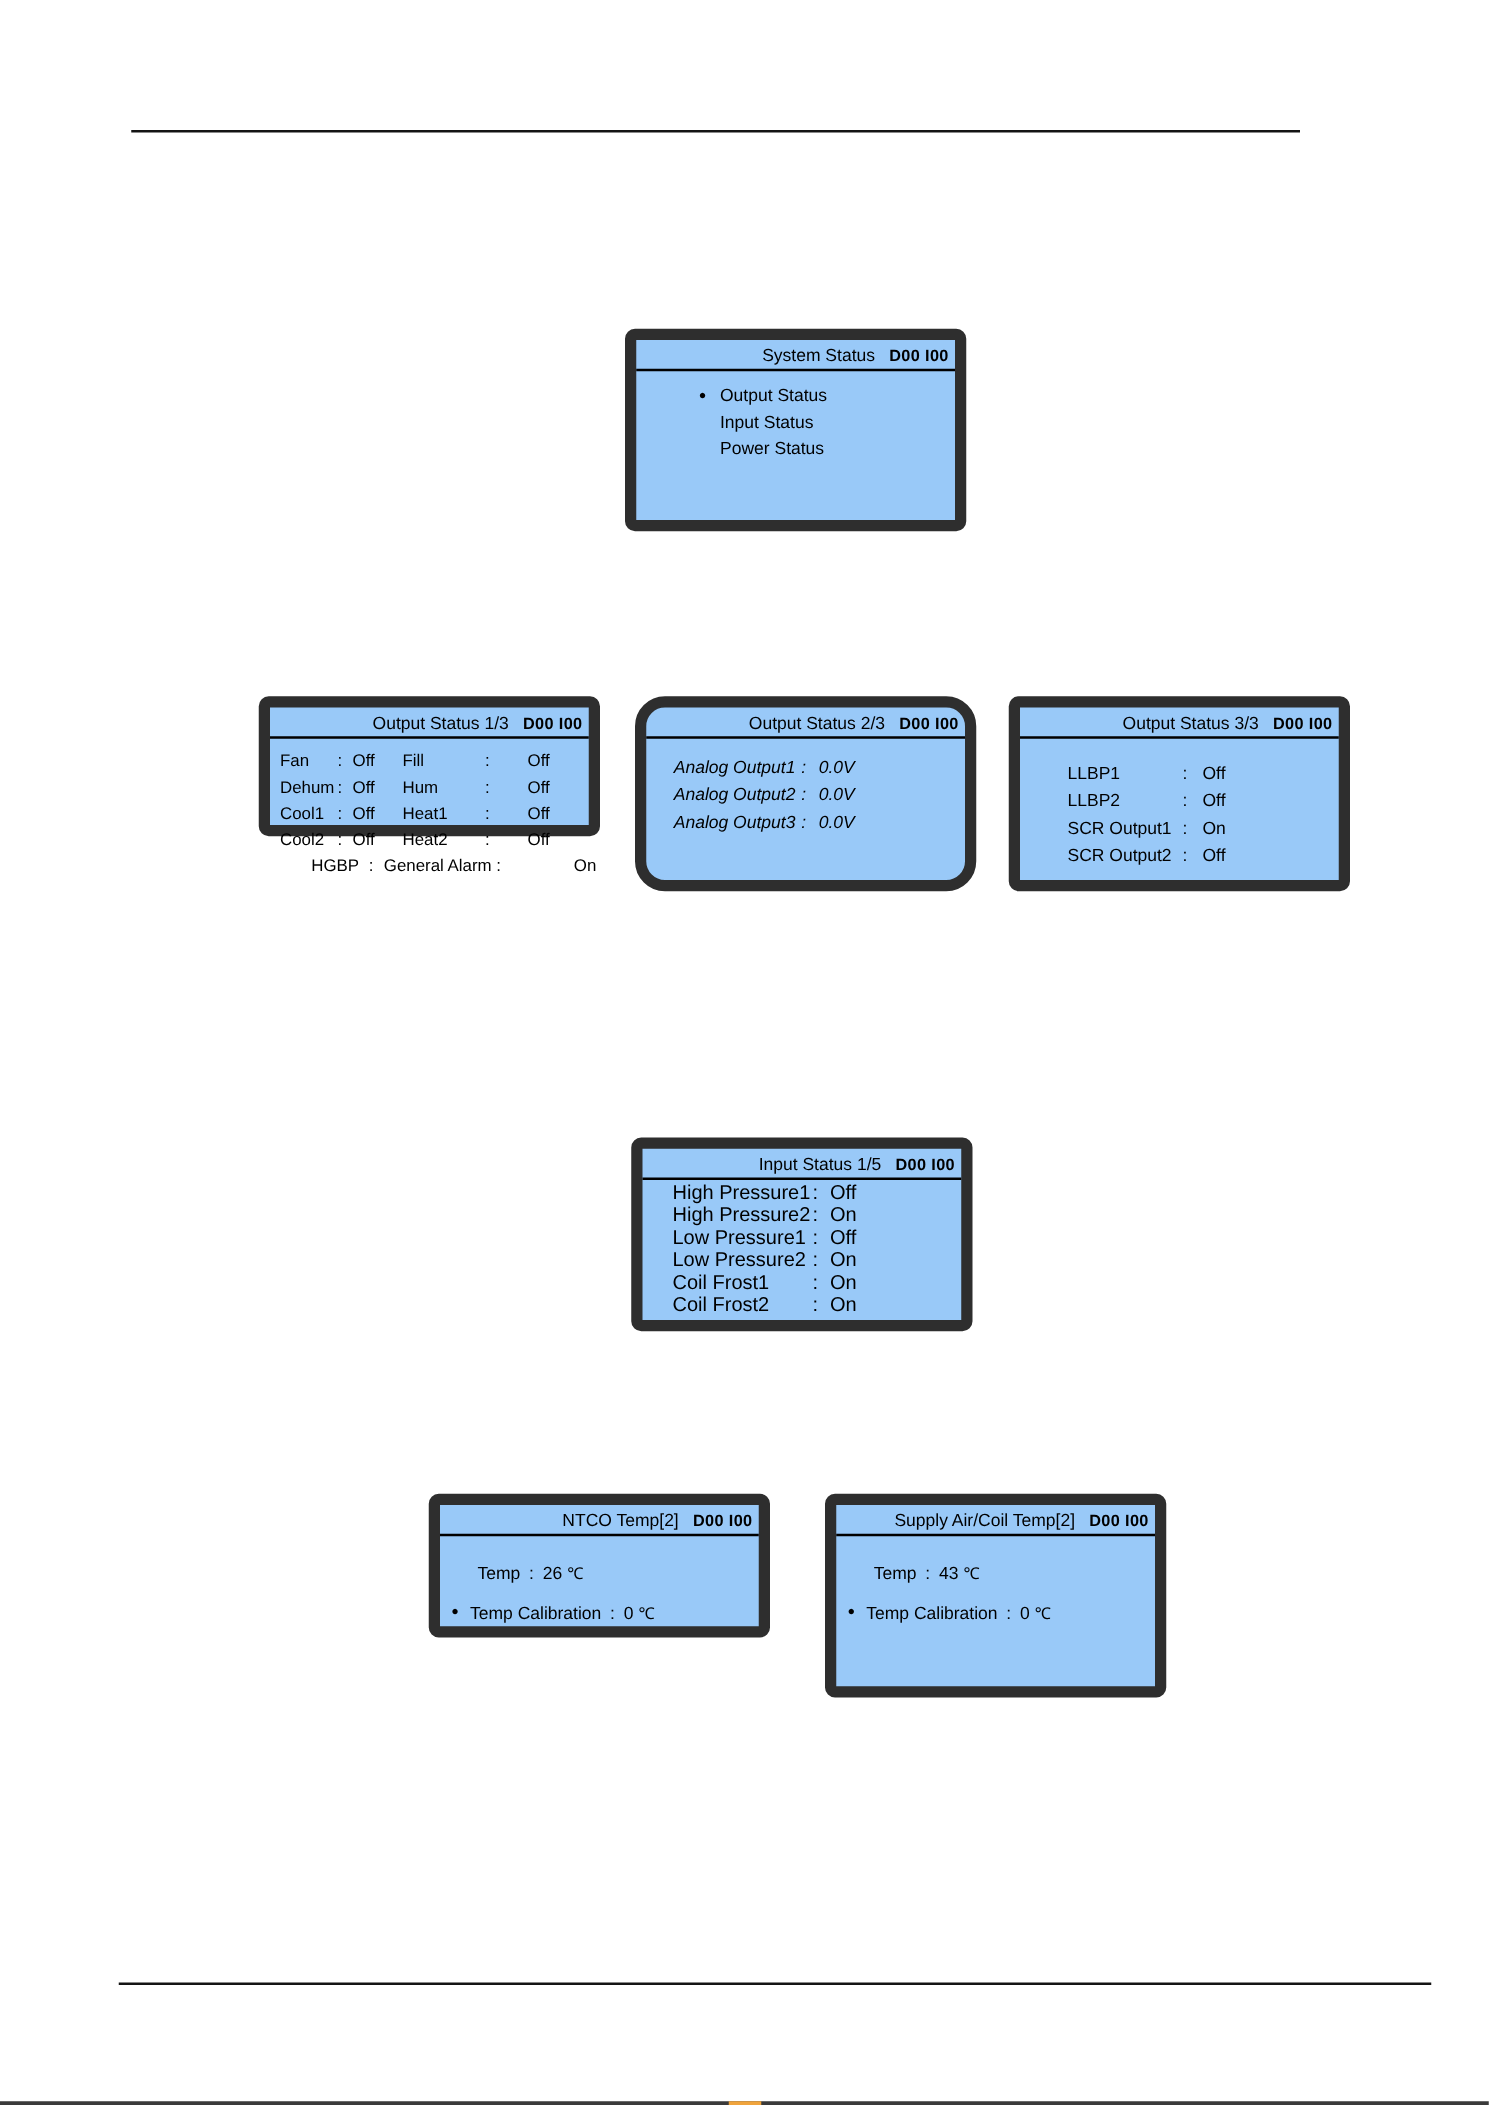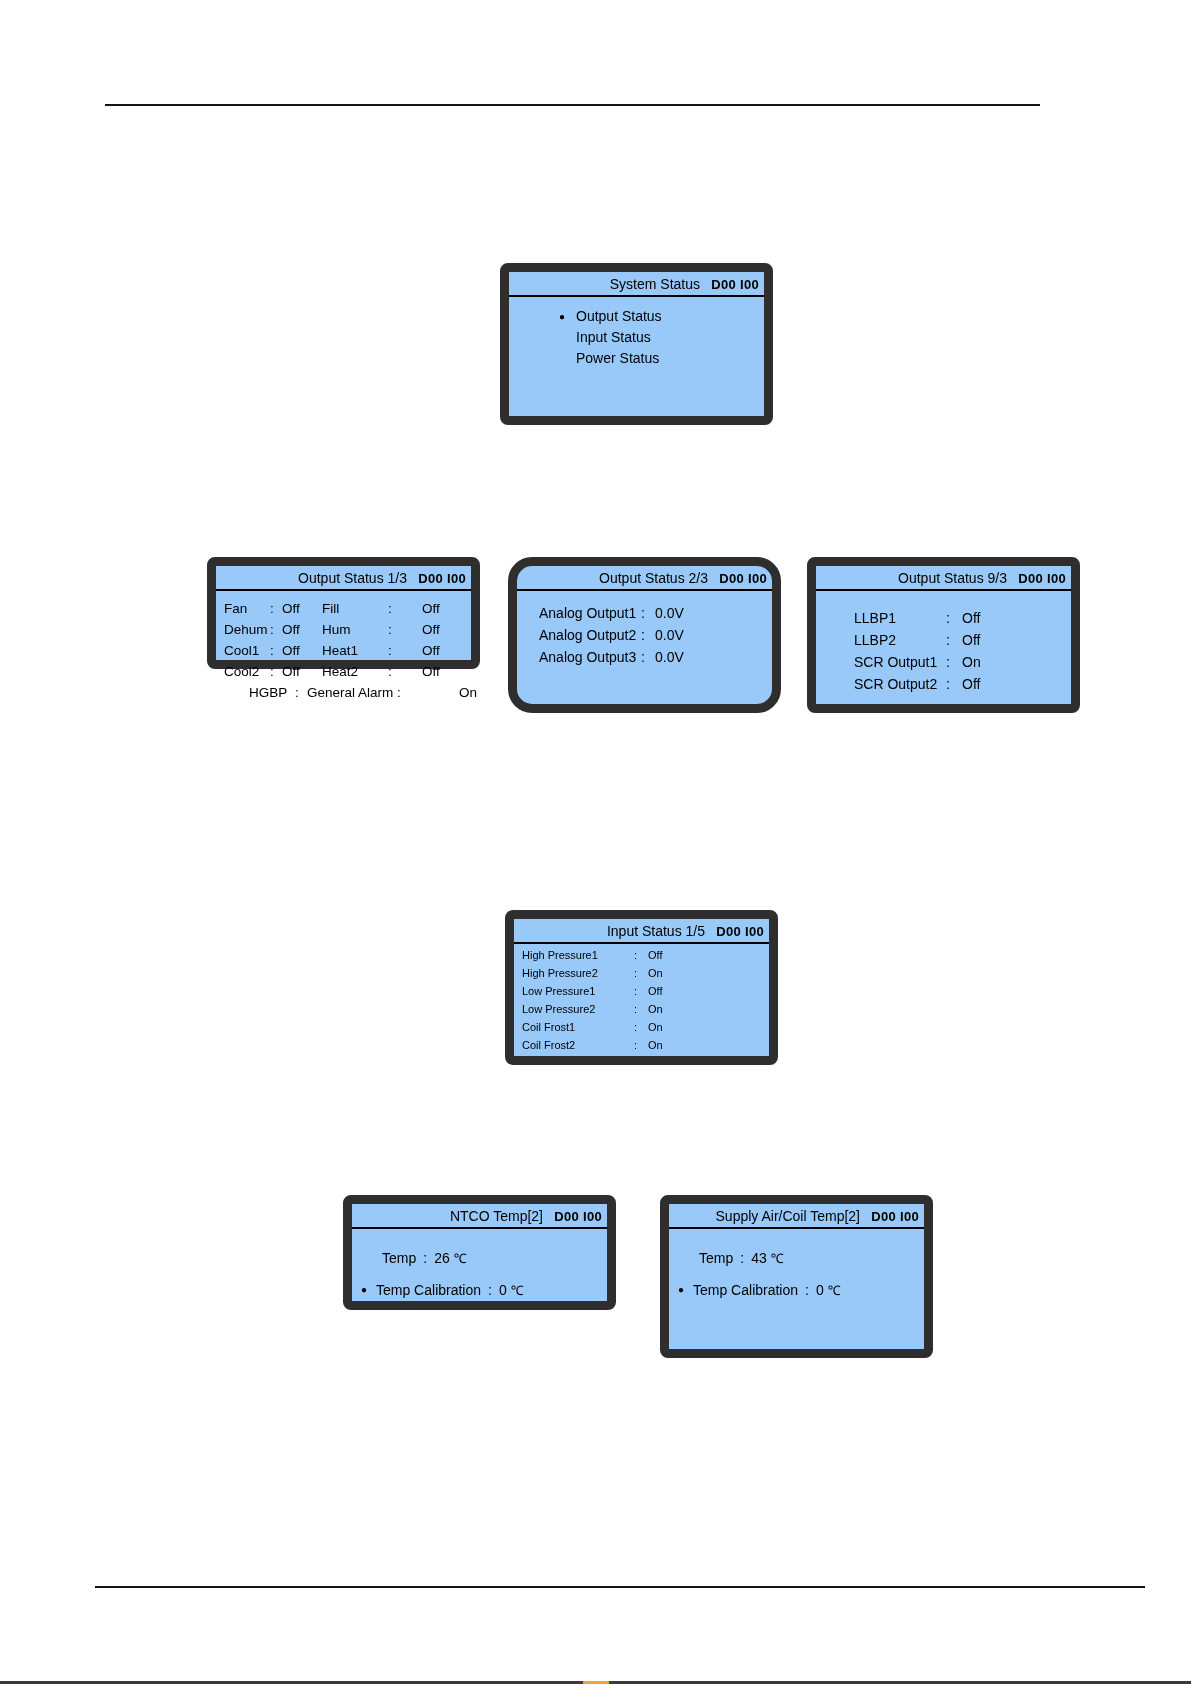--- a/index.html
+++ b/index.html
@@ -47,26 +47,26 @@
     padding-left:8px; line-height:21px; font-size:13.5px; white-space:nowrap;
   }
   .o1-row-alarm {
     display:grid; grid-template-columns:46px 12px 152px 1fr;
     padding-left:33px; line-height:21px; font-size:13.5px; white-space:nowrap;
   }
 
   
   .lv-row { display:grid; line-height:22px; font-size:14px; white-space:nowrap; }
   .o2 .lv-row { grid-template-columns:102px 14px 1fr; padding-left:22px; margin-top:0; }
-  .o2 .lv-rows { margin-top:11px; }
+  .o2 .lv-rows { margin-top:11px;font-style:italic; }
   .o3 .lv-row { grid-template-columns:92px 16px 1fr; }
   .o3 .lv-rows { margin-top:16px; }
   .o3 .lv-row { padding-left:38px; }
   .inp .lv-rows { margin-top:2px; }
-  .inp .lv-row { grid-template-columns:112px 14px 1fr; padding-left:8px; line-height:18px; font-size:11px; }
+  .inp .lv-row { grid-template-columns:112px 14px 1fr; padding-left:24px; line-height:18px; font-size:16px; }
 
   
   .trow1 { margin-top:14px; padding-left:30px; line-height:30px; font-size:14px; white-space:nowrap; }
   .trow2 { position:relative; margin-top:5px; padding-left:24px; line-height:22px; font-size:14px; white-space:nowrap; }
   .trow2 .tbullet { position:absolute; left:9px; top:0; font-size:10px; }
   .tc { margin:0 7px 0 7px; }
   .tu { margin-left:4px; font-size:13px; }
 </style>
 </head>
 <body>
@@ -167,21 +167,21 @@
     <div class="lv-row">
       <span>Analog Output3</span>
         <span>:</span>
         <span>0.0V</span>
     </div>
   </div>
 </div>
 
 <div class="screen o3" style="left:807px;top:557px;width:273px;height:156px;">
   <div class="hdr">
-    <span class="title">Output Status 9/3</span>
+    <span class="title">Output Status 3/3</span>
     <span class="badge">D00 I00</span>
   </div>
   <div class="hline"></div>
   <div class="lv-rows">
     <div class="lv-row">
       <span>LLBP1</span>
         <span>:</span>
         <span>Off</span>
     </div>
     <div class="lv-row">

